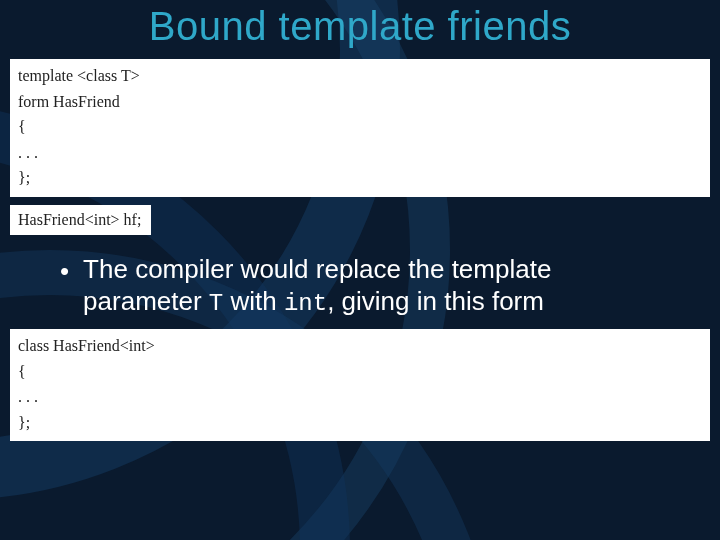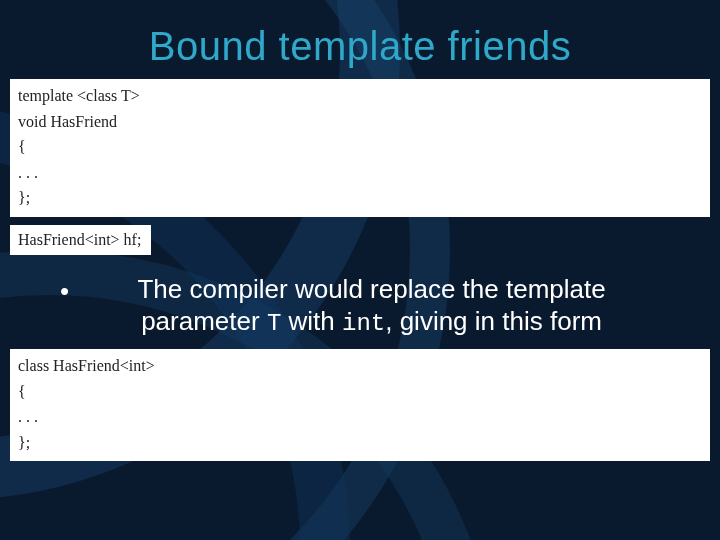--- a/index.html
+++ b/index.html
@@ -20,21 +20,21 @@
     pointer-events: none;
   }
   .wave1 { left: -500px; top: -400px; }
   .wave2 { left: -450px; top: -200px; border-width: 40px; border-color: rgba(25, 70, 110, 0.4); }
   .wave3 { left: -550px; top: 100px; border-width: 50px; border-color: rgba(15, 50, 90, 0.45); }
   .wave4 { left: -400px; top: 250px; border-width: 45px; border-color: rgba(20, 60, 100, 0.4); }
   .slide {
     position: relative;
     width: 720px;
     height: 540px;
-    padding: 24px 60px 0 60px;
+    padding: 4px 60px 0 60px;
   }
   .title {
     color: #2fa8c9;
     font-size: 40px;
     font-weight: 300;
     text-align: center;
     margin-bottom: 10px;
     letter-spacing: 0.5px;
   }
   .code-block {
@@ -63,37 +63,37 @@
     align-items: flex-start;
     color: #ffffff;
     font-size: 26px;
     line-height: 1.25;
     margin: 4px 0 10px 0;
   }
   .bullet-dot {
     margin-right: 14px;
     margin-top: 2px;
   }
-  .bullet-text { flex: 1; text-align: center; }
+  .bullet-text { flex: 1; }
   .mono { font-family: "Courier New", monospace; font-size: 24px; }
 </style>
 </head>
 <body>
 
 <div class="bg-wave wave1"></div>
 <div class="bg-wave wave2"></div>
 <div class="bg-wave wave3"></div>
 <div class="bg-wave wave4"></div>
 
 <div class="slide">
 
   <div class="title">Bound template friends</div>
 
   <div class="code-block"><span>template &lt;class T&gt;</span>
-<span>void HasFriend</span>
+<span>form HasFriend</span>
 <span>{</span>
 <span>. . .</span>
 <span>};</span></div>
 
   <div class="code-block narrow">HasFriend&lt;int&gt; hf;</div>
 
   <div class="bullet-row">
     <div class="bullet-dot">•</div>
     <div class="bullet-text"><span>The compiler would replace the template parameter </span><span class="mono">T</span><span> with </span><span class="mono">int</span><span>, giving in this form</span></div>
   </div>

